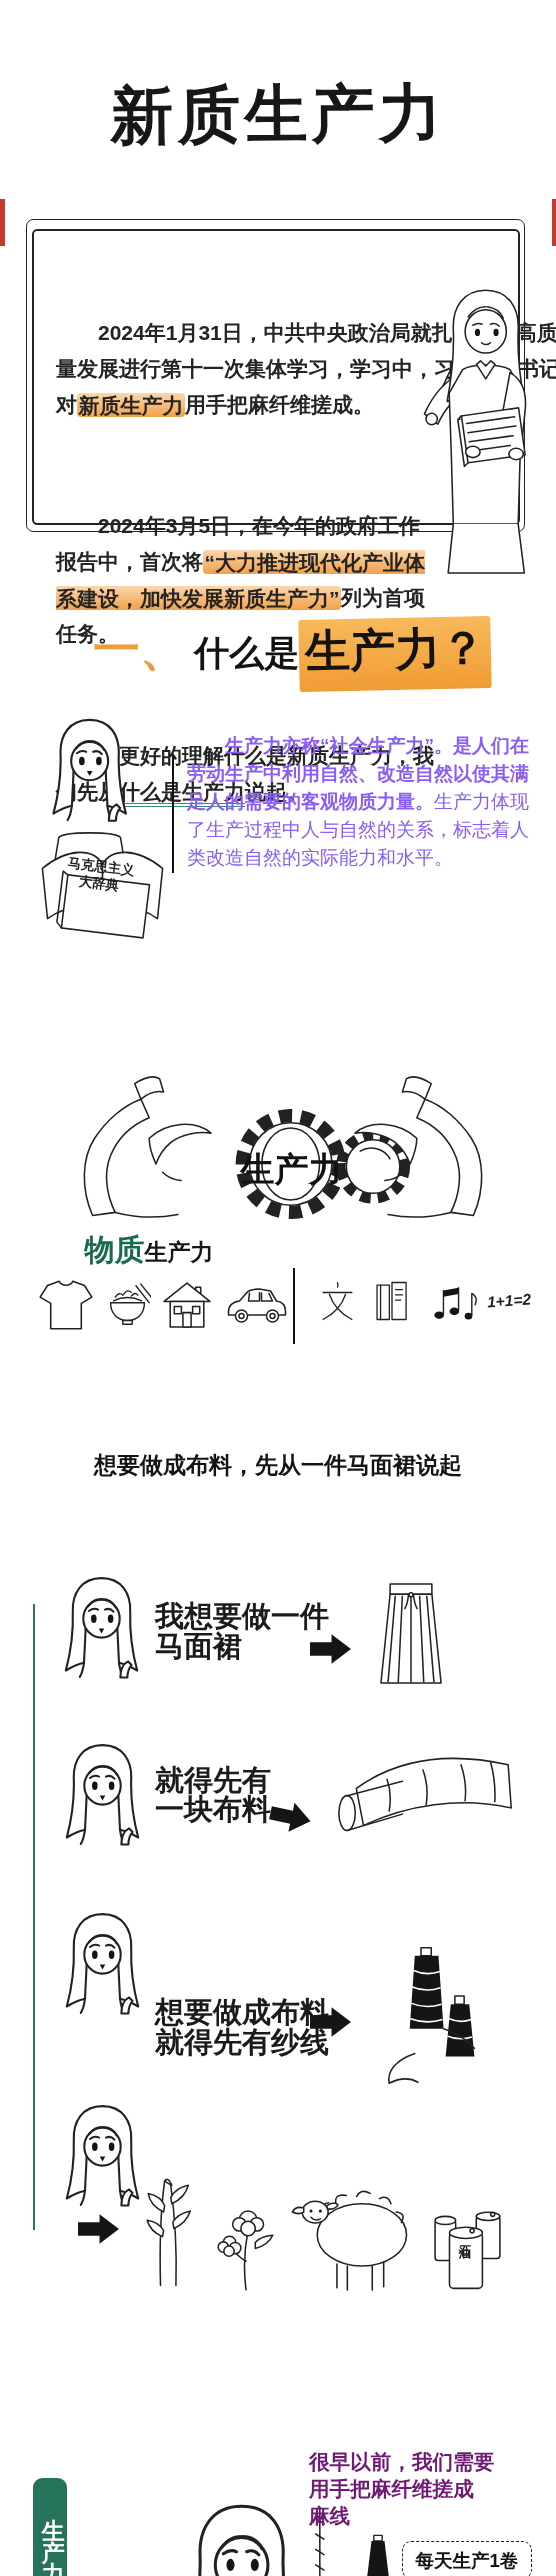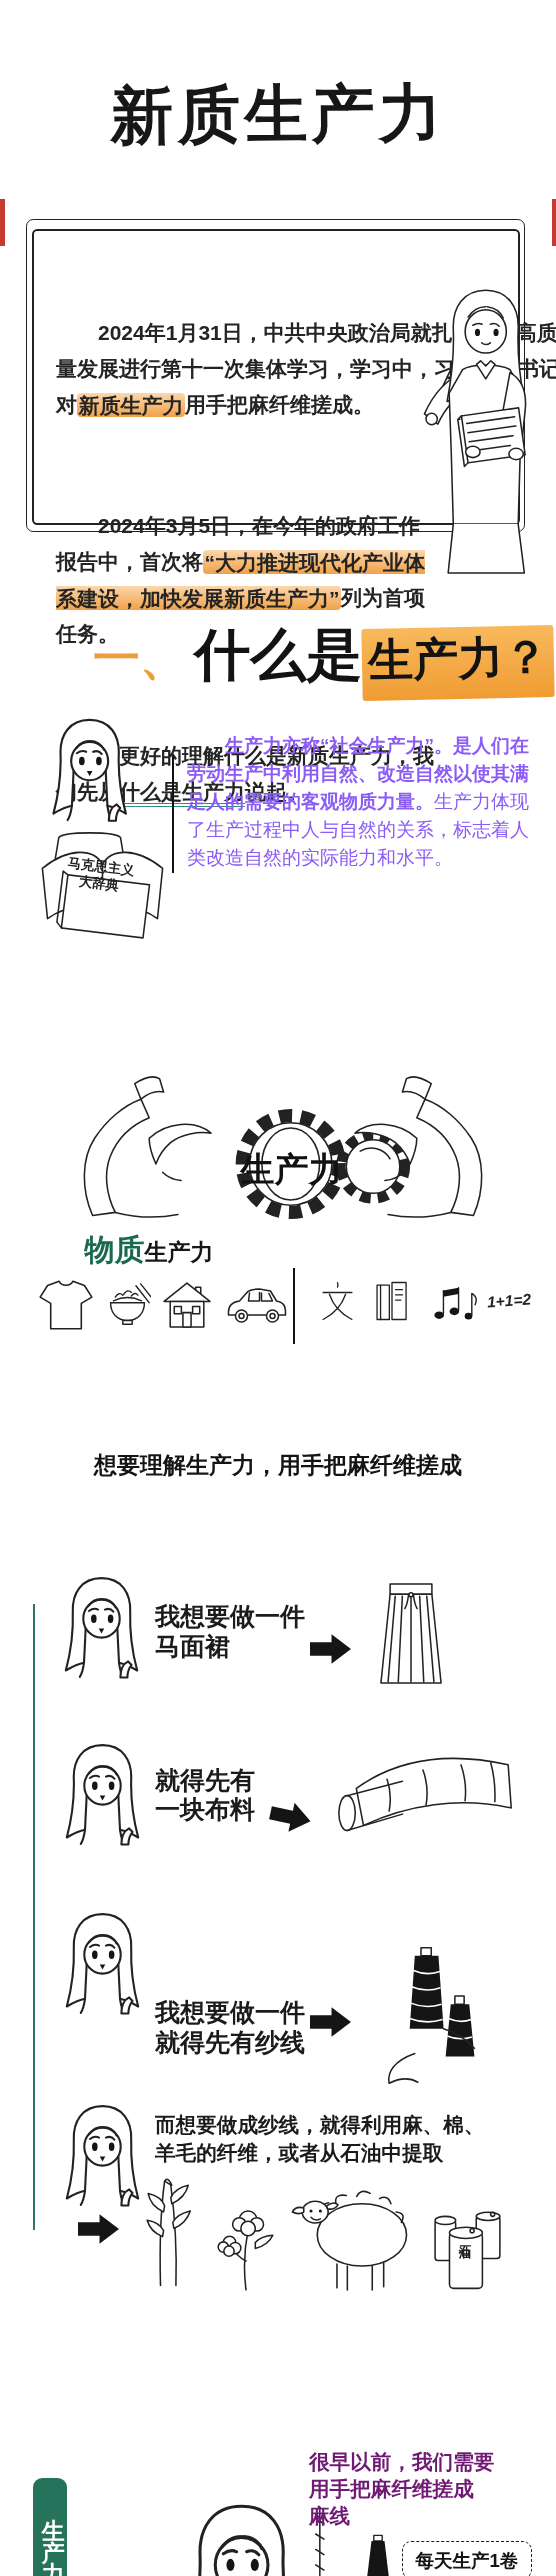--- a/index.html
+++ b/index.html
@@ -22,21 +22,21 @@
   .letter-outer{left:26px;top:219px;width:497px;height:311px;border:1.5px solid #222;border-radius:7.2px;}
   .letter-inner{left:32px;top:229px;width:484px;height:292px;border:2.6px solid #222;border-radius:5.2px;}
   .letter-text{left:56px;top:243px;font-size:21px;line-height:36px;font-weight:700;color:#242424;white-space:pre;}
   .letter-text p{margin:0 0 13.4px 0;}
   .hl{background:linear-gradient(180deg,rgba(247,181,105,.55),rgba(241,156,62,.95));border-radius:4.1px;padding:0.5px 1.5px;}
   .u2{border-bottom:4.6px double #2f8f7f;}
 
   
   .sec-head{left:93px;top:618px;font-weight:900;color:#131313;white-space:nowrap;}
   .sec-head .marker{font-size:47px;color:#ef9d3c;margin-right:7.2px;}
-  .sec-head .plain{font-size:56px;}
+  .sec-head .plain{font-size:35px;}
   .sec-head .hlblock{display:inline-block;font-size:45px;background:linear-gradient(180deg,#f8b95c,#f09c33);
                      padding:2.1px 6.2px 10.3px 6.2px;border-radius:3.1px;transform:rotate(-1.2deg);}
 
   
   .vdiv{background:#111;}
   .def-text{left:187px;top:732px;font-size:19px;line-height:28px;font-weight:500;white-space:pre;color:#8b5cf6;}
   .b{font-weight:800;}
   .book-label{left:56px;top:859px;width:88px;text-align:center;font-size:13.4px;line-height:16.5px;font-weight:700;
               transform:rotate(7deg);white-space:pre-line;color:#222;}
 
@@ -51,21 +51,21 @@
   .col-title .em{font-size:30px;font-weight:900;color:#1a6b4e;}
   .col-title .rest{font-size:23px;font-weight:800;color:#161616;}
   .icon-row{top:1277px;display:flex;justify-content:space-between;align-items:center;}
   .formula{font-size:15.5px;font-weight:600;color:#222;transform:rotate(-4deg);font-style:italic;}
 
   
   .lead{left:0;top:1450px;width:556px;text-align:center;font-size:23px;font-weight:800;color:#141414;}
 
   
   .teal-line{left:33px;top:1604px;width:1.5px;height:626px;background:#2e7468;}
-  .panel-text{font-size:25px;line-height:30px;font-weight:600;white-space:pre;color:#1b1b1b;}
+  .panel-text{font-size:29px;line-height:30px;font-weight:600;white-space:pre;color:#1b1b1b;}
   .arrow-r{width:43px;height:36px;}
 
   
   .gbar{left:33px;top:2478px;width:34px;height:641px;background:#26735c;border-radius:9.3px 9.3px 0 0;}
   .gbar-text{writing-mode:vertical-rl;text-orientation:upright;color:#ffffff;font-size:23px;font-weight:700;
              letter-spacing:21.6px;margin:21.6px 0 0 5.7px;}
   .tl-text{font-size:20.6px;line-height:27px;font-weight:700;white-space:pre;color:#701a75;}
   .badge-row{display:flex;align-items:flex-end;gap:7.2px;}
   .spools{display:flex;gap:4.1px;align-items:flex-end;}
   .spool{width:34px;height:52px;}
@@ -238,21 +238,21 @@
       <ellipse cx="30" cy="80" rx="10" ry="8" class="blk"></ellipse>
       <ellipse cx="62" cy="72" rx="10" ry="8" class="blk"></ellipse>
       <path d="M39 78 V28 M71 70 V22" class="ln" stroke-width="5"></path>
       <path d="M39 28 L71 22 L71 35 L39 41 Z" class="blk"></path>
       <ellipse cx="92" cy="82" rx="8" ry="7" class="blk"></ellipse>
       <path d="M99 80 V34 q14 8 7 24" class="ln" stroke-width="4"></path>
     </svg>
     <div class="formula">1+1=2</div>
   </div>
 
-  <div class="abs lead">想要理解生产力，用手把麻纤维搓成</div>
+  <div class="abs lead">想要做成布料，先从一件马面裙说起</div>
 
   <div class="abs teal-line"></div>
 
   <svg class="abs" style="left:56px;top:1570px;" width="91" height="124" viewBox="0 0 130 170">
       <use href="#sym-girl"></use>
     </svg>
   <div class="abs panel-text" style="left:155px;top:1601px;"><span>我想要做一件
 </span><span class="b">马面裙</span></div>
   <svg class="abs arrow-r" style="left:309px;top:1631px;" viewBox="0 0 84 70">
     <path d="M2 22 H44 V6 L82 35 L44 64 V48 H2 Z" class="blk"></path>
@@ -276,41 +276,39 @@
   <svg class="abs" style="left:325px;top:1731px;" width="196" height="118" viewBox="0 0 380 230">
     <path d="M60 112 C140 54 240 40 356 66 L362 150 C260 128 160 144 74 184 Z" class="fill"></path>
     <path d="M120 94 q10 30 4 62 M190 76 q12 34 6 68 M264 66 q12 34 8 70 M322 62 q10 36 8 76" class="ln" stroke-width="2.5"></path>
     <ellipse cx="42" cy="160" rx="16" ry="34" class="fill"></ellipse>
     <path d="M42 126 L150 98 M42 194 L150 162" class="ln"></path>
   </svg>
 
   <svg class="abs" style="left:57px;top:1906px;" width="91" height="124" viewBox="0 0 130 170">
       <use href="#sym-girl"></use>
     </svg>
-  <div class="abs panel-text" style="left:155px;top:1997px;"><span>我想要做一件，
+  <div class="abs panel-text" style="left:155px;top:1997px;"><span>想要做成布料，
 就得先有</span><span class="b">纱线</span></div>
   <svg class="abs arrow-r" style="left:309px;top:2004px;" viewBox="0 0 84 70">
     <path d="M2 22 H44 V6 L82 35 L44 64 V48 H2 Z" class="blk"></path>
   </svg>
   <svg class="abs" style="left:384px;top:1940px;" width="113" height="155" viewBox="0 0 220 300">
     <path d="M60 220 C20 234 6 256 10 278 C34 266 52 268 66 276" class="ln"></path>
     <rect x="72" y="14" width="20" height="16" class="fill"></rect>
     <path d="M60 30 H106 L116 172 H50 Z" class="blk"></path>
     <path d="M56 58 q28 12 54 2 M54 90 q28 12 56 2 M52 122 q30 12 60 2 M50 152 q32 12 64 2" stroke="#fff" stroke-width="3" fill="none"></path>
     <rect x="138" y="108" width="18" height="16" class="fill"></rect>
     <path d="M130 124 H166 L176 226 H120 Z" class="blk"></path>
     <path d="M126 152 q22 10 44 2 M123 186 q24 10 48 2" stroke="#fff" stroke-width="3" fill="none"></path>
     <path d="M116 172 C150 184 162 196 176 210" class="ln"></path>
   </svg>
 
   <svg class="abs" style="left:57px;top:2098px;" width="91" height="124" viewBox="0 0 130 170">
       <use href="#sym-girl"></use>
     </svg>
-  <div class="abs panel-text" style="left:155px;top:2111px;font-size:20.6px;line-height:28px;"><span>而想要做成纱线，就得利用</span><span class="b">麻、棉、
-羊毛的纤维</span><span>，或者从</span><span class="b">石油</span><span>中提取</span></div>
   <svg class="abs arrow-r" style="left:77px;top:2211px;" viewBox="0 0 84 70">
     <path d="M2 22 H44 V6 L82 35 L44 64 V48 H2 Z" class="blk"></path>
   </svg>
   <svg class="abs" style="left:145px;top:2175px;" width="49" height="113" viewBox="0 0 95 220">
     <path d="M30 215 C28 140 30 70 38 12 M60 215 C62 150 58 80 50 20" class="ln"></path>
     <path d="M36 72 Q10 60 6 36 Q32 42 38 60 Z" class="fill"></path>
     <path d="M52 56 Q78 44 84 20 Q58 26 50 44 Z" class="fill"></path>
     <path d="M34 120 Q10 110 4 88 Q28 92 36 108 Z" class="fill"></path>
     <path d="M56 104 Q80 94 88 70 Q62 76 54 92 Z" class="fill"></path>
     <path d="M38 12 Q44 2 52 20 Q44 16 38 12 Z" class="fill"></path>

